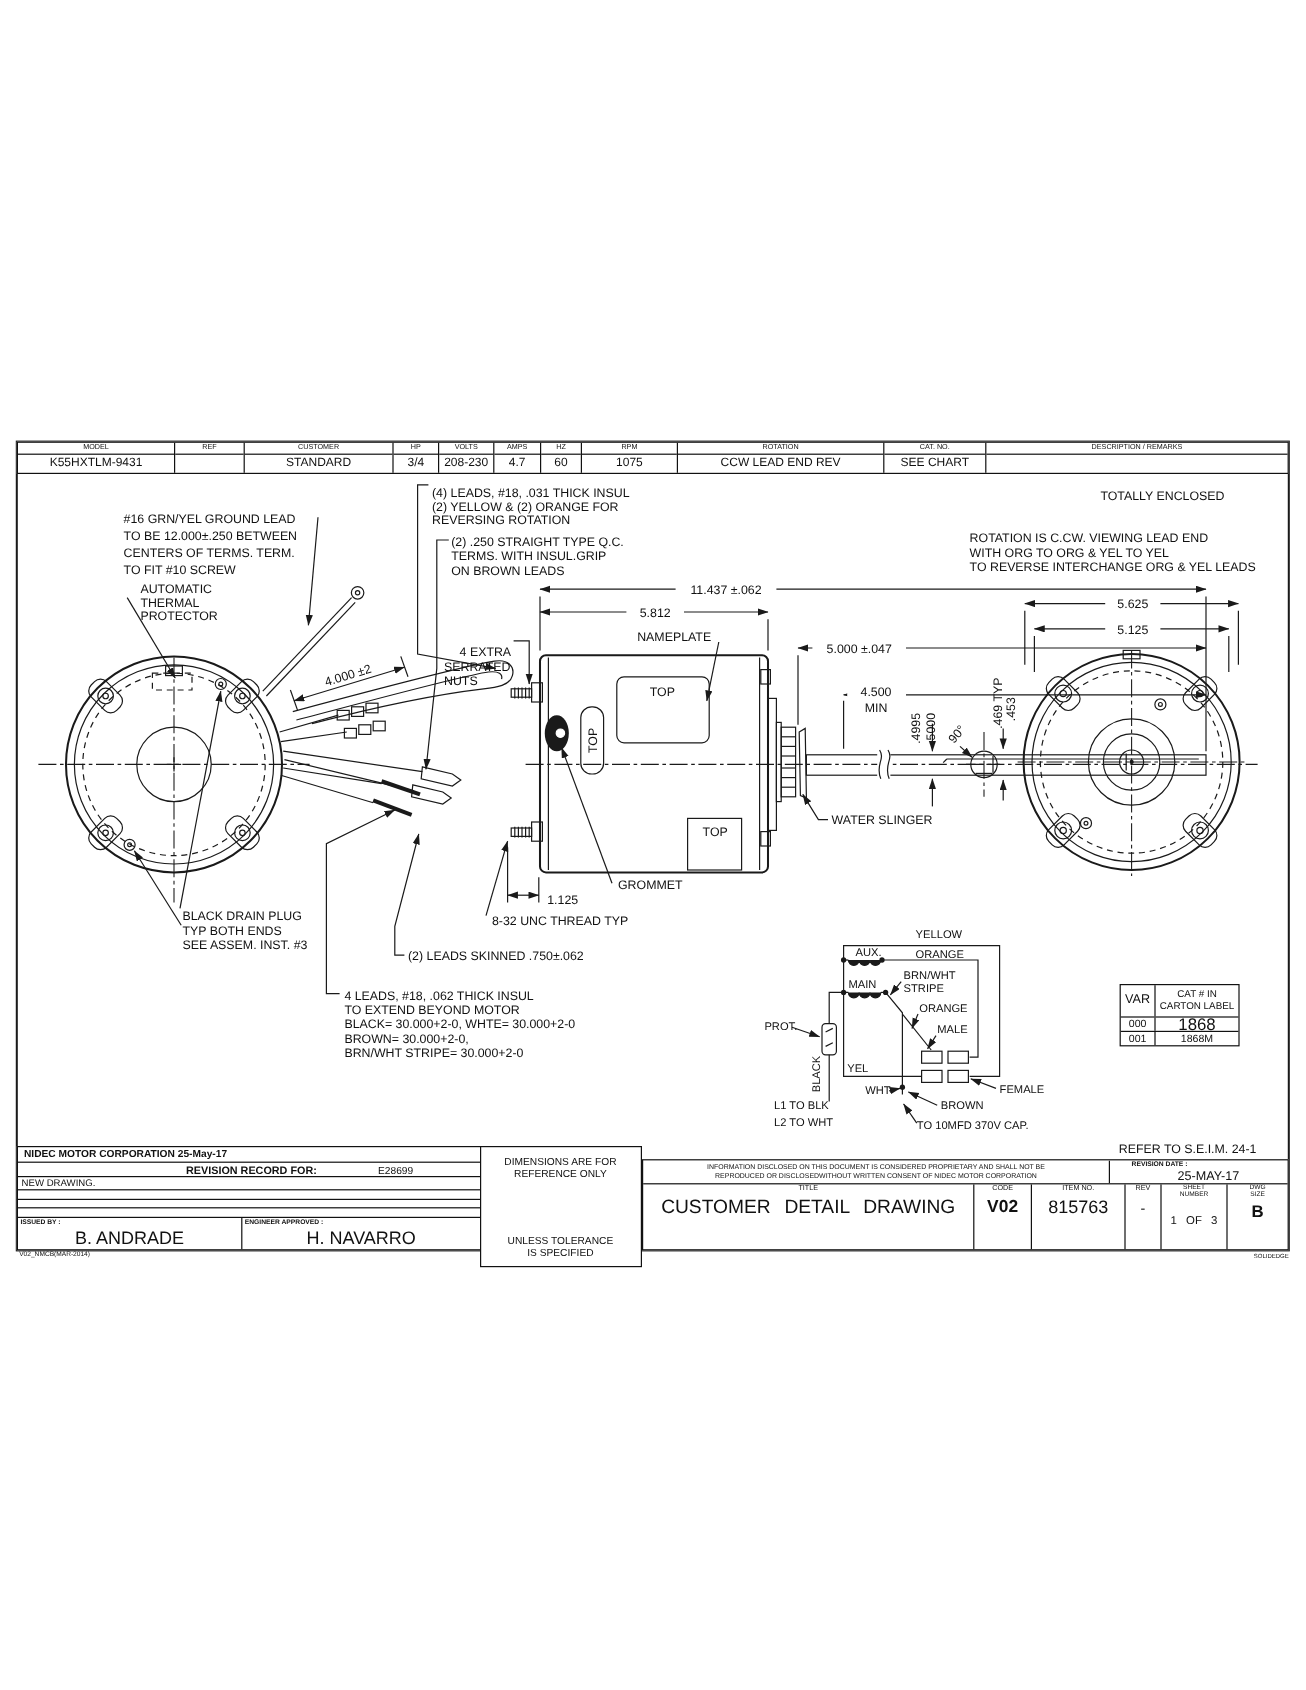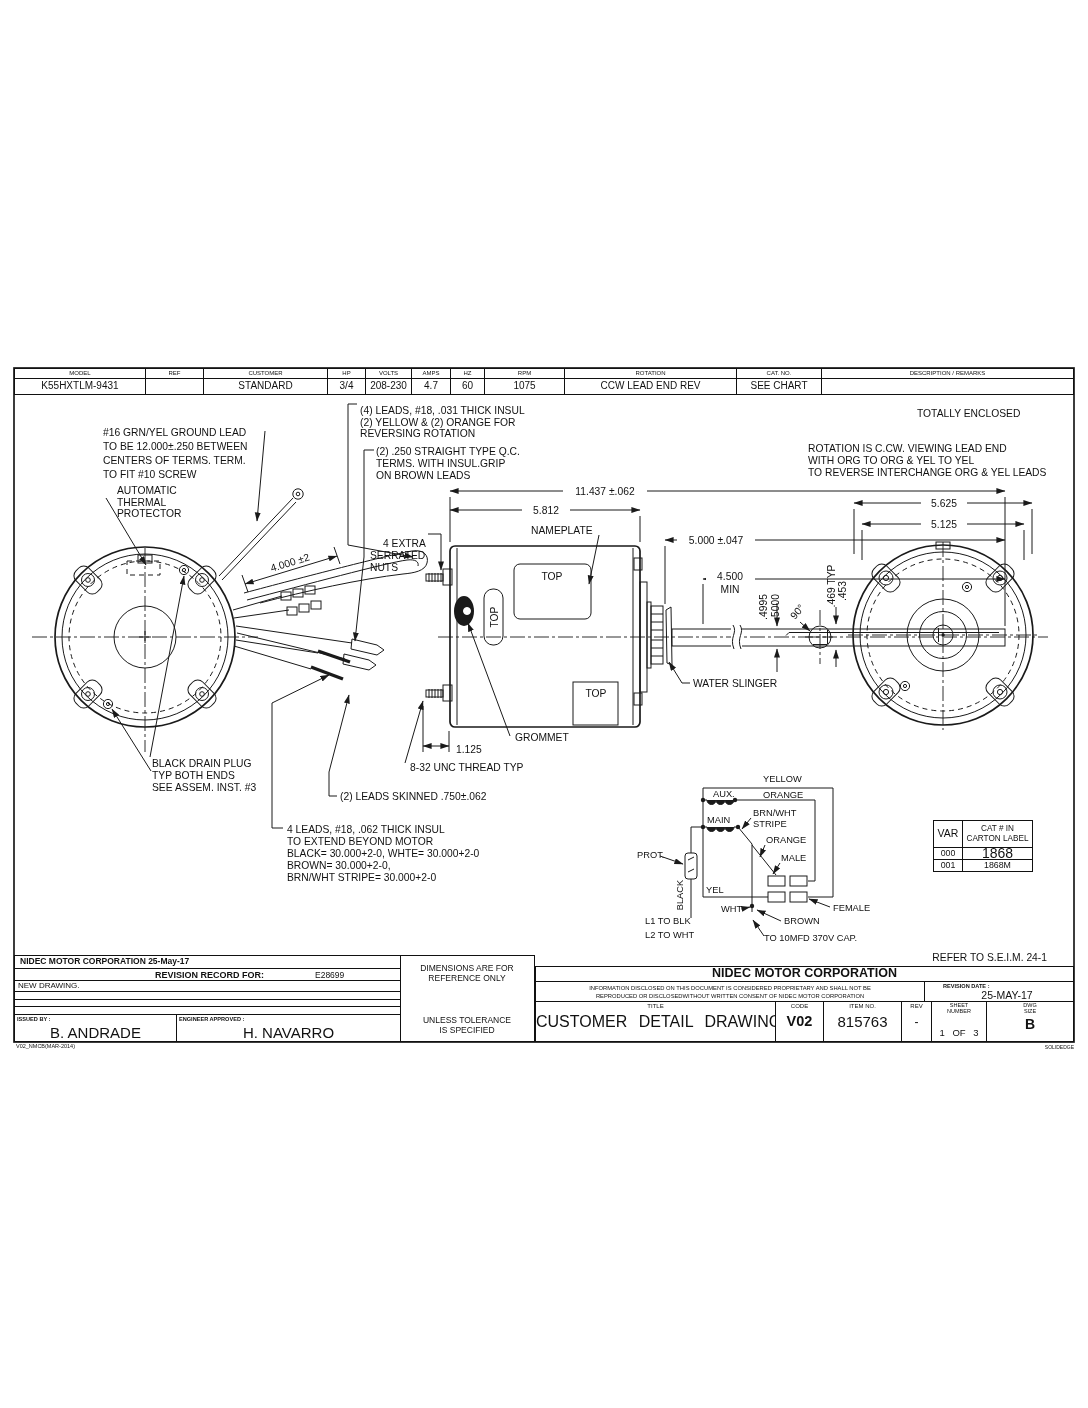--- a/index.html
+++ b/index.html
@@ -430,56 +430,55 @@
   <div class="row" style="height:12px;font-size:8.5px;font-weight:bold;line-height:11px;padding-left:5px">NIDEC MOTOR CORPORATION 25-May-17</div>
   <div class="row" style="height:12px;">
     <span class="abs" style="left:140px;top:1px;font-size:9px;font-weight:bold">REVISION RECORD FOR:</span>
     <span class="abs" style="left:300px;top:1.5px;font-size:8.5px">E28699</span>
   </div>
   <div class="row" style="height:10px;font-size:8px;line-height:9.5px;padding-left:3px">NEW DRAWING.</div>
   <div class="row" style="height:7px"></div>
   <div class="row" style="height:7px"></div>
   <div class="row" style="height:7px"></div>
   <div style="flex:1;display:flex;">
-    <div class="cell" style="width:162px">
+    <div class="cell" style="width:187px">
       <span class="lbl">ISSUED BY :</span>
       <div class="cval" style="font-size:15px;padding-top:9px">B. ANDRADE</div>
     </div>
     <div class="cell" style="flex:1">
       <span class="lbl">ENGINEER APPROVED :</span>
       <div class="cval" style="font-size:15px;padding-top:9px">H. NAVARRO</div>
     </div>
   </div>
 </div>
 
-<div class="abs bb" style="left:399.5px;top:955px;width:135px;height:87px;display:flex;flex-direction:column;justify-content:space-between;text-align:center;font-size:8.5px;padding:7px 0 6px 0;">
+<div class="abs bb" style="left:399.5px;top:955px;width:135px;height:101px;display:flex;flex-direction:column;justify-content:space-between;text-align:center;font-size:8.5px;padding:7px 0 6px 0;">
   <div>
     <div>DIMENSIONS ARE FOR</div>
     <div>REFERENCE ONLY</div>
   </div>
   <div>
     <div>UNLESS TOLERANCE</div>
     <div>IS SPECIFIED</div>
   </div>
 </div>
 
 <div class="abs bb" style="left:535px;top:966px;width:539px;height:76px;display:flex;flex-direction:column;">
-  <div class="row" style="height:14px;text-align:center;font-weight:bold;font-size:12.5px;line-height:13px">NIDEC MOTOR CORPORATION</div>
   <div class="row" style="height:19px;display:flex;gap:16px;">
     <div class="cell" style="flex:1;text-align:center;font-size:5.8px;line-height:8px;padding-top:2px">
       <div>INFORMATION DISCLOSED ON THIS DOCUMENT IS CONSIDERED PROPRIETARY AND SHALL NOT BE</div>
       <div>REPRODUCED OR DISCLOSEDWITHOUT WRITTEN CONSENT OF NIDEC MOTOR CORPORATION</div>
     </div>
     <div class="cell" style="width:132px">
       <span class="lbl">REVISION DATE :</span>
       <div class="cval" style="font-size:10.5px;padding-top:7px">25-MAY-17</div>
     </div>
   </div>
   <div style="flex:1;display:flex;">
-    <div class="cell" style="width:240px">
+    <div class="cell" style="width:276px">
       <span class="clabel">TITLE</span>
       <div class="cval" style="font-size:16px;word-spacing:7px;margin-top:3px">CUSTOMER DETAIL DRAWING</div>
     </div>
     <div class="cell" style="width:48px">
       <span class="clabel">CODE</span>
       <div class="cval" style="font-size:14.5px;font-weight:bold;margin-top:3px">V02</div>
     </div>
     <div class="cell" style="width:78px">
       <span class="clabel">ITEM NO.</span>
       <div class="cval" style="font-size:15px;margin-top:3px">815763</div>

